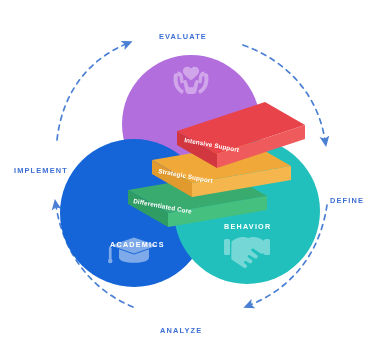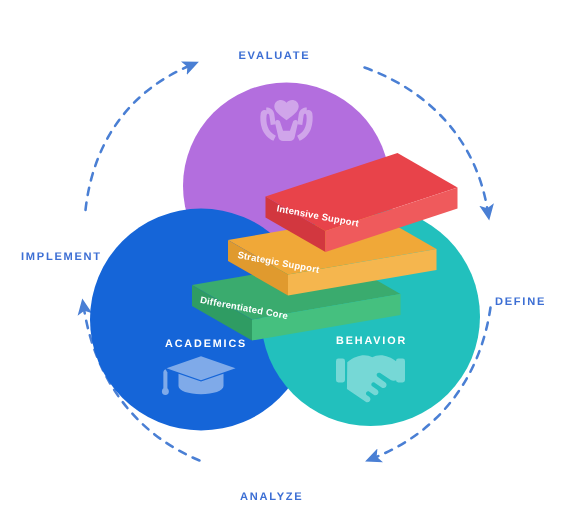--- a/index.html
+++ b/index.html
@@ -146,21 +146,21 @@
 
   <div class="cycle-label" style="left:159px; top:32px;">EVALUATE</div>
 
   <div class="cycle-label" style="left:330px; top:196px;">DEFINE</div>
 
   <div class="cycle-label" style="left:160px; top:305px;margin-top:21px;">ANALYZE</div>
 
   <div class="cycle-label" style="left:14px; top:142px;margin-top:24px;">IMPLEMENT</div>
 
 
-  <div class="circle-label" style="left:110px; top:224px;">ACADEMICS</div>
+  <div class="circle-label" style="left:110px; top:240px;">ACADEMICS</div>
 
   <div class="circle-label" style="left:224px; top:222px;">BEHAVIOR</div>
 
   <div class="step-label" style="left:185px; top:136px; transform: rotate(10.5deg);">Intensive Support</div>
 
   <div class="step-label" style="left:159px; top:167px; transform: rotate(10.5deg);">Strategic Support</div>
 
   <div class="step-label" style="left:134px; top:197px; transform: rotate(10.5deg);">Differentiated Core</div>
 
 </div>

